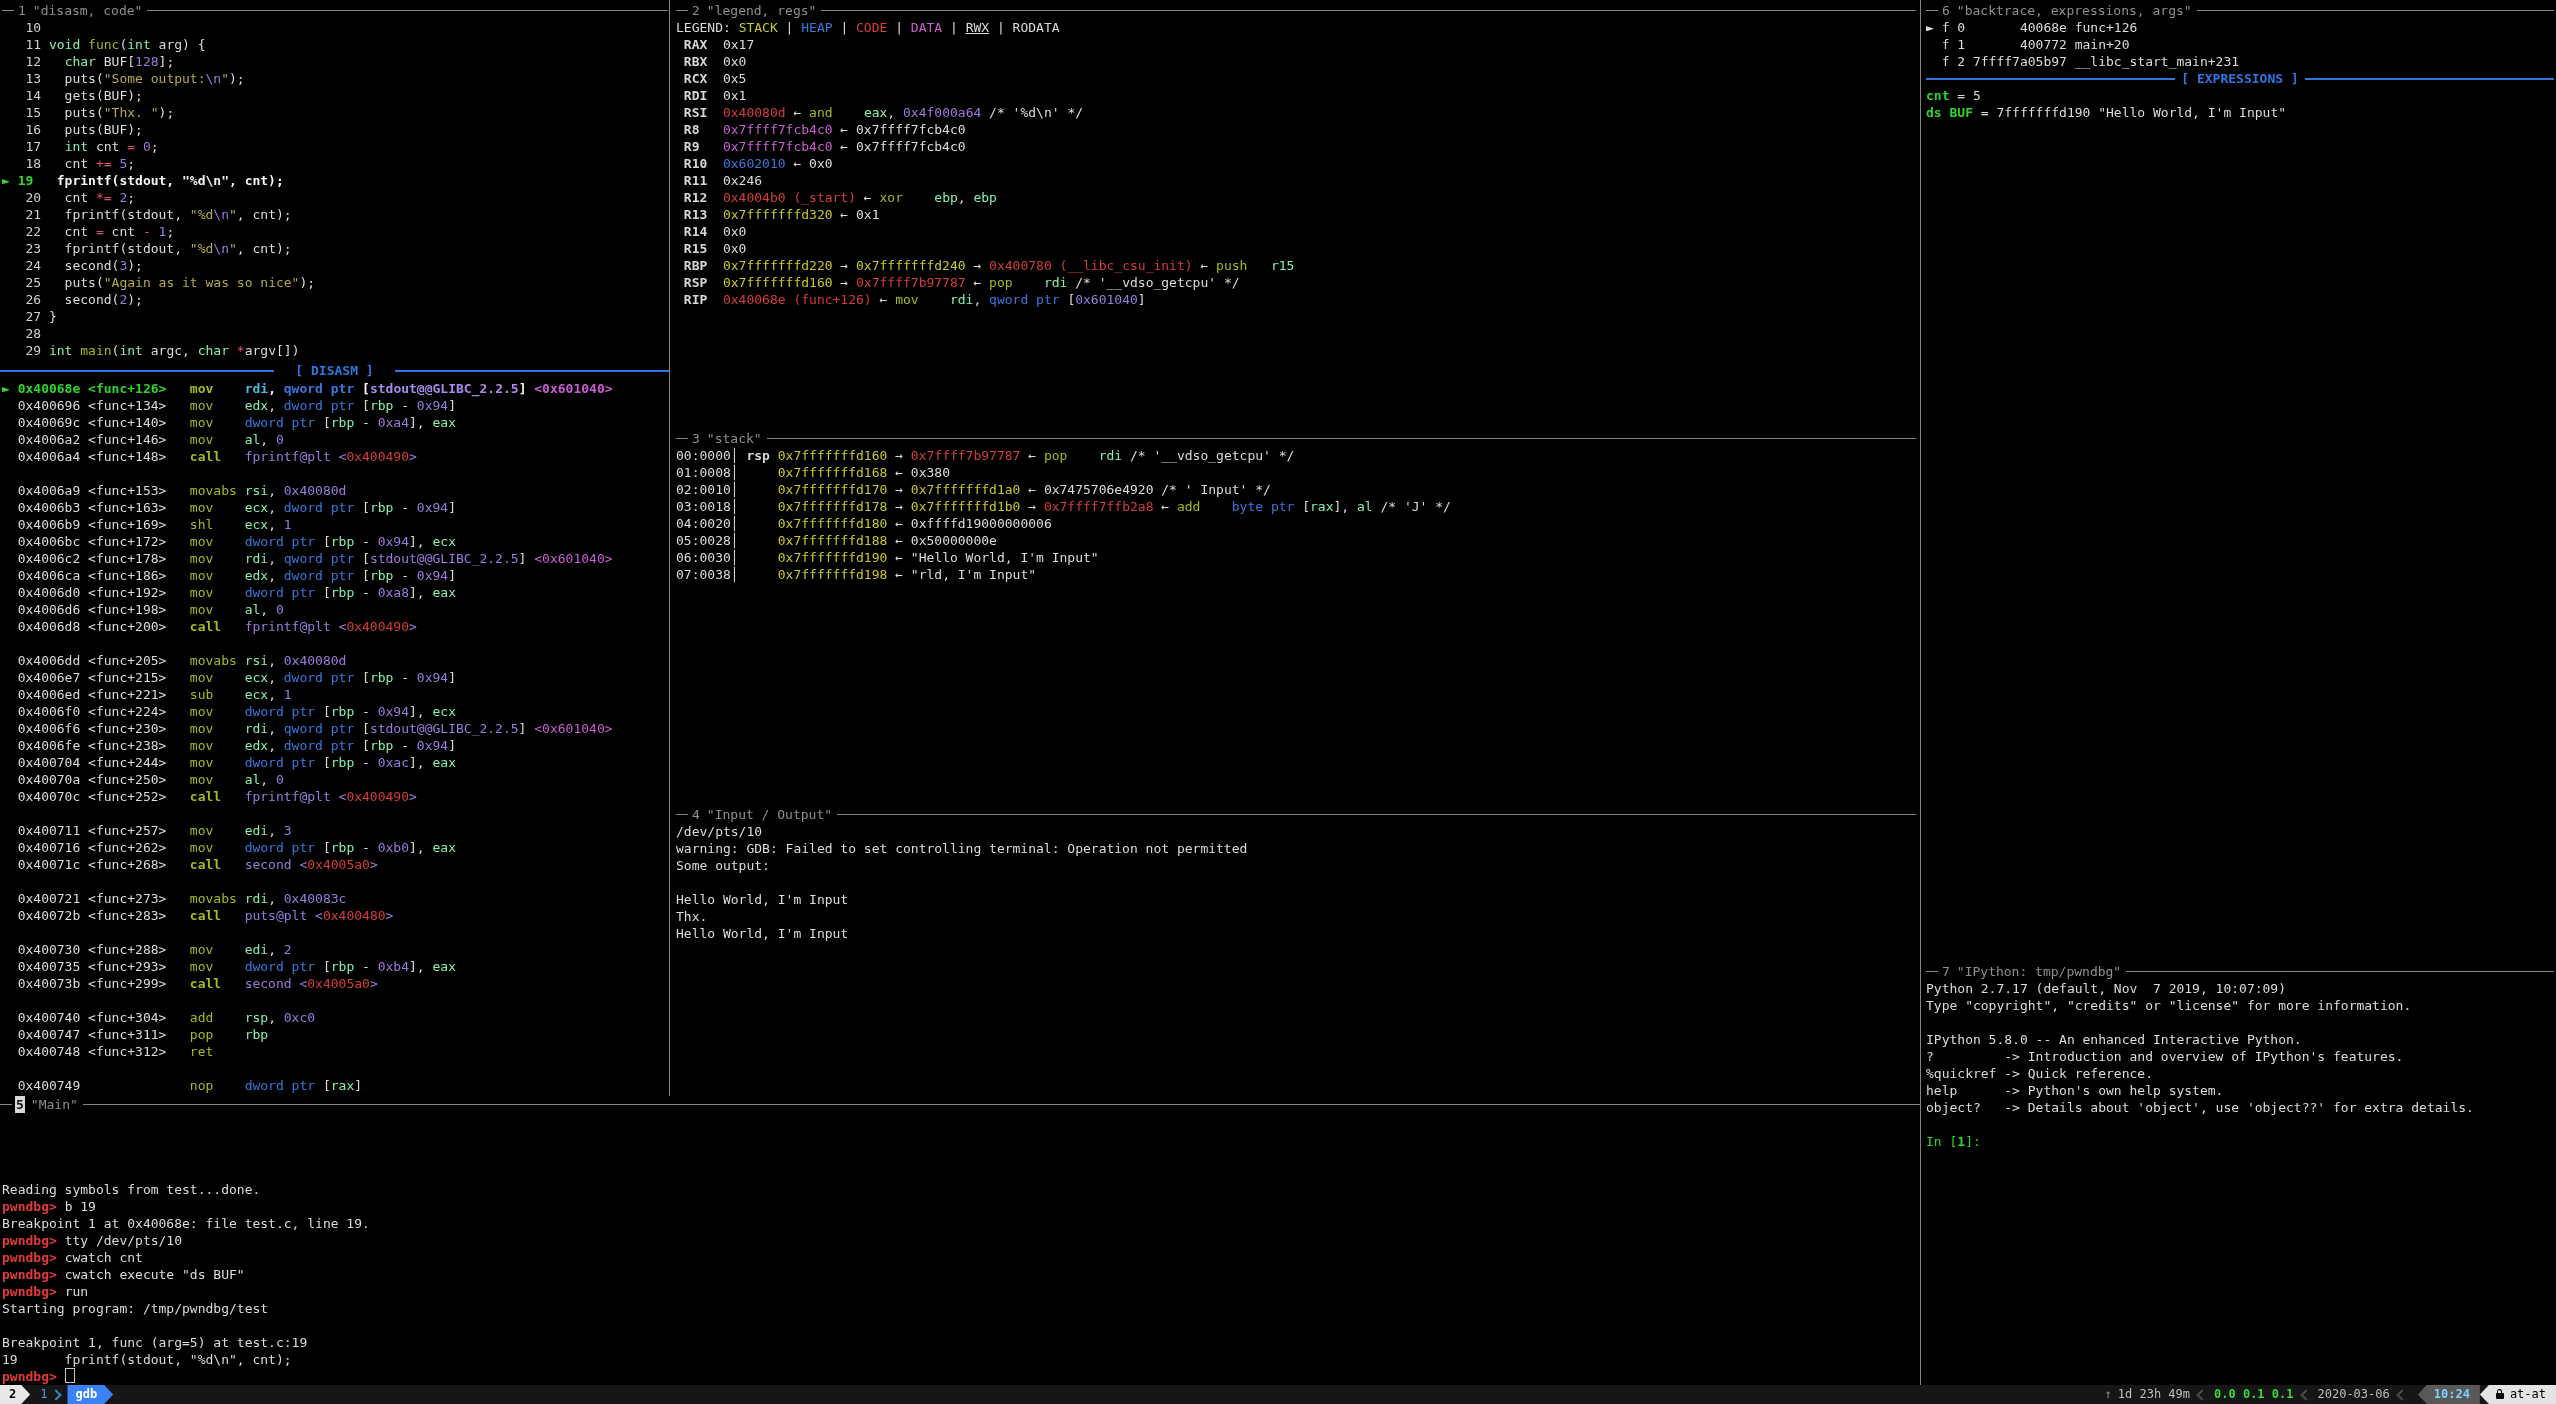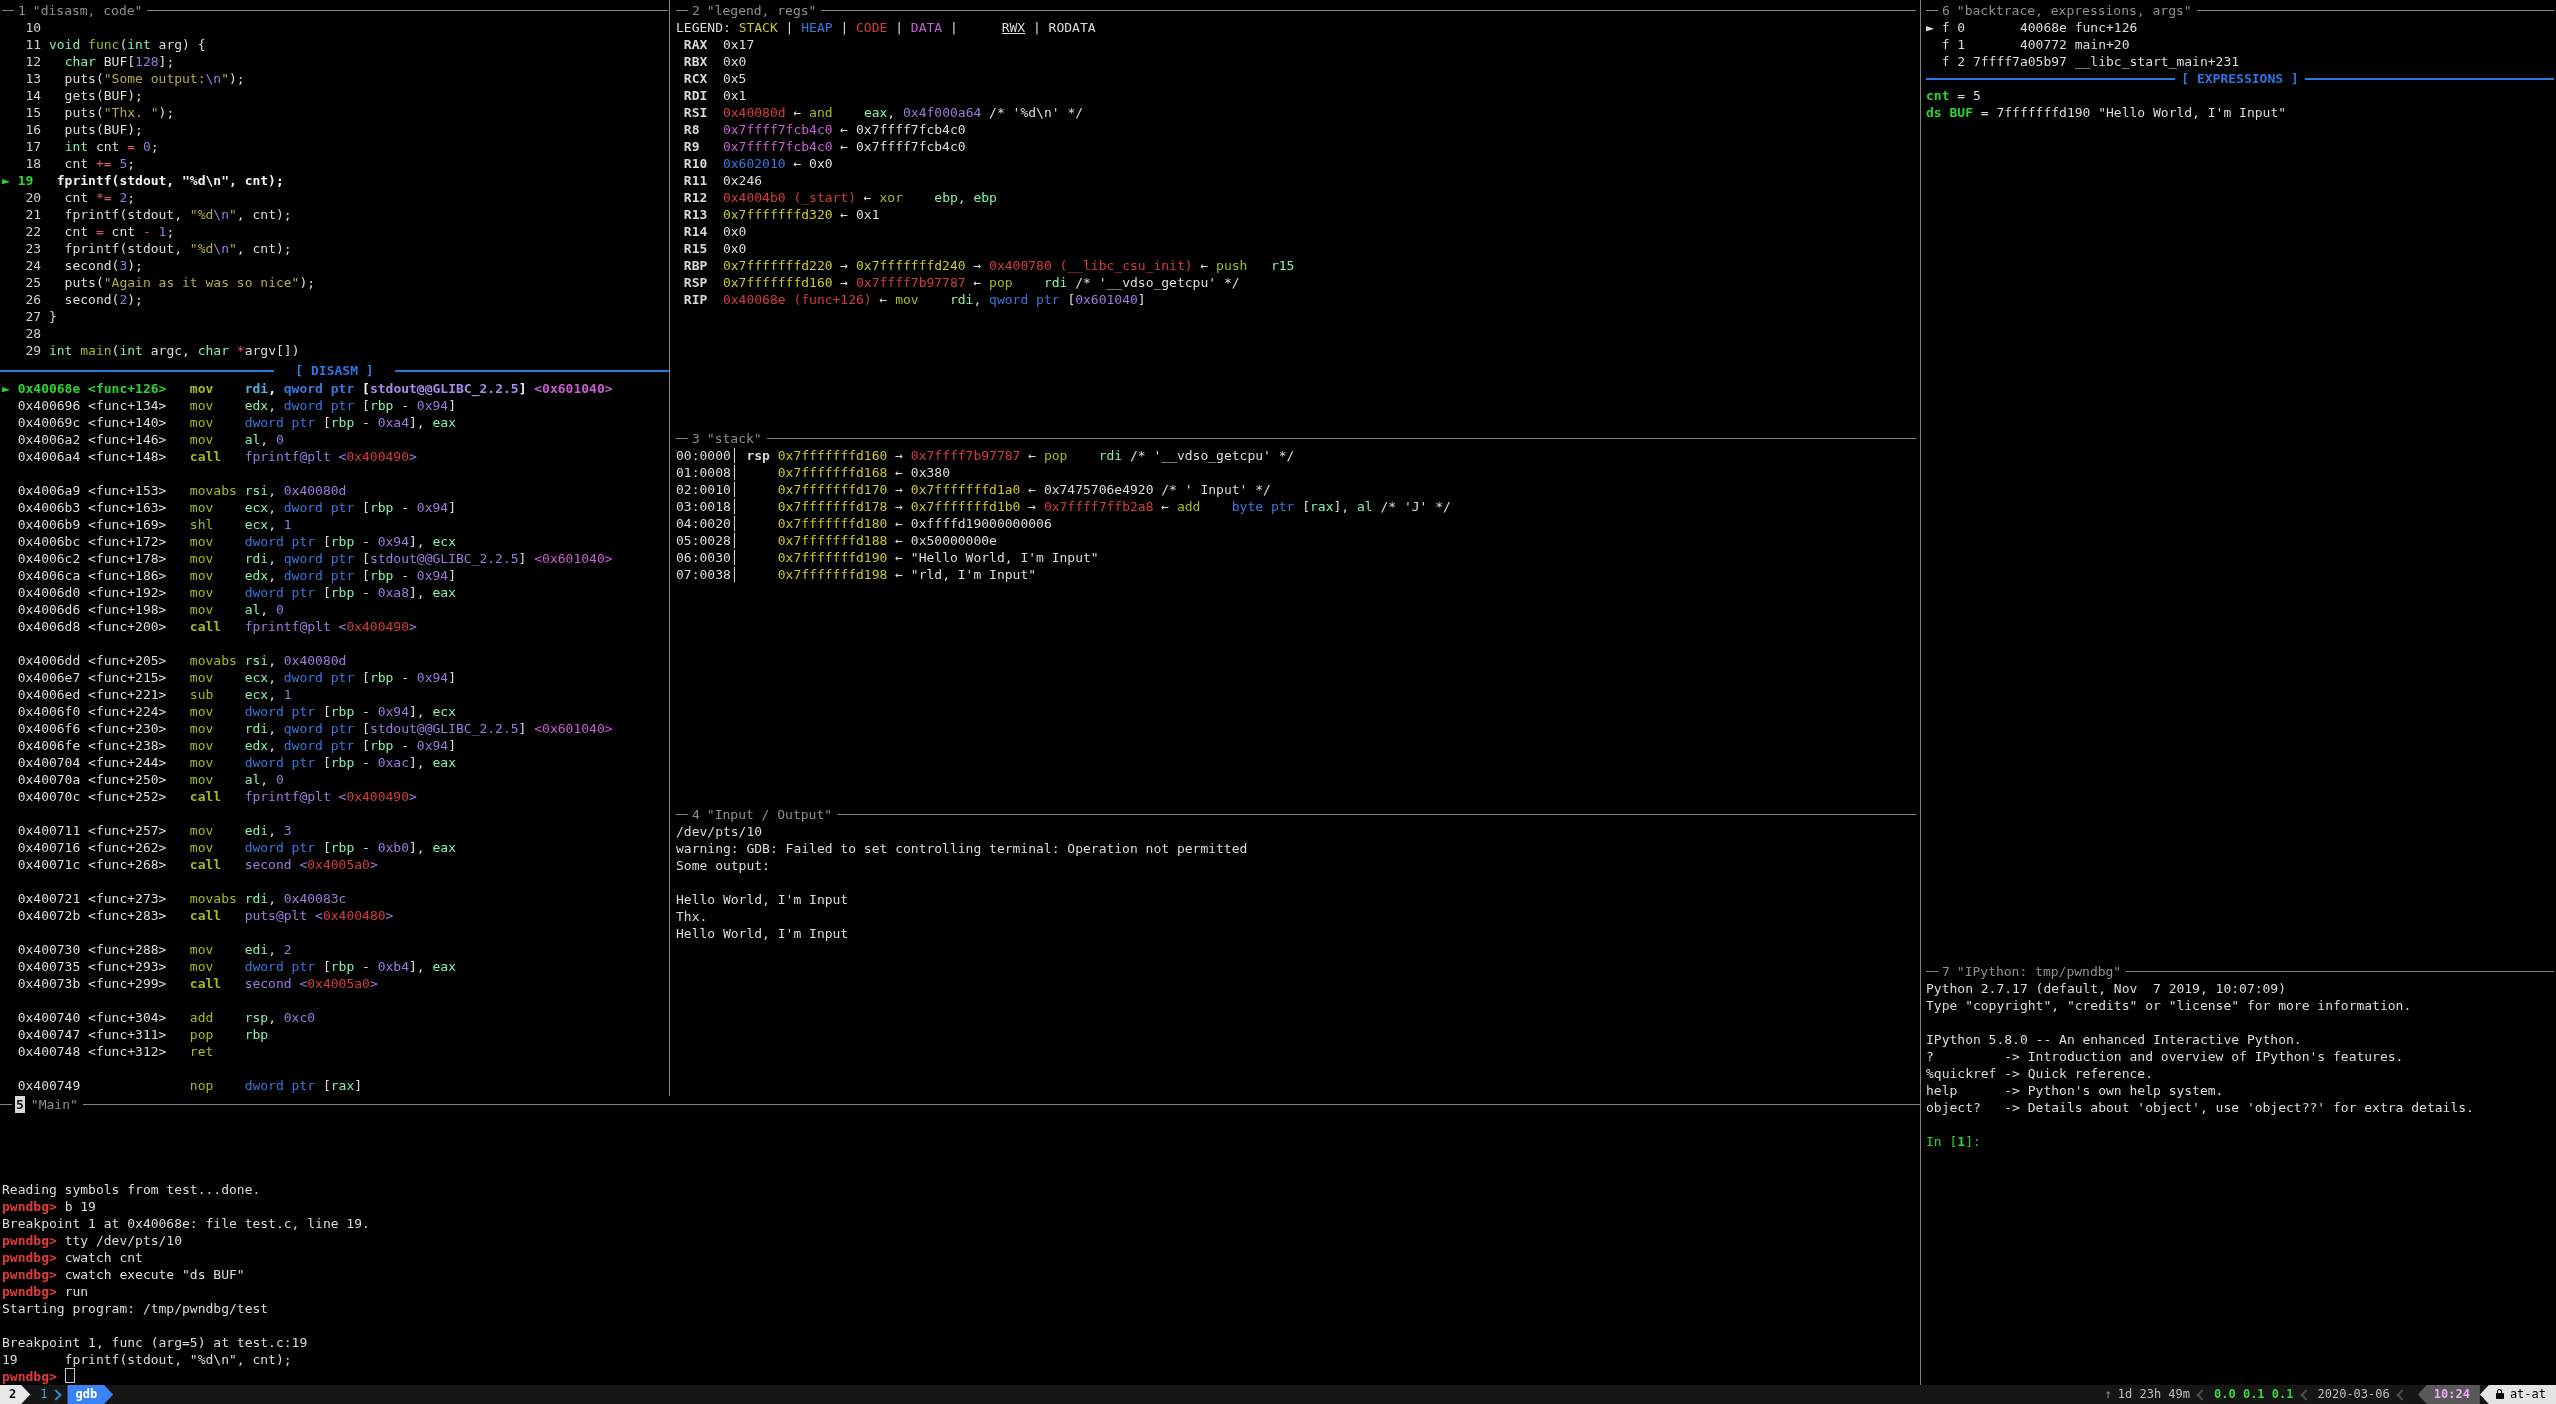--- a/index.html
+++ b/index.html
@@ -12,21 +12,21 @@
   .ln{color:#d0d0d0;}
   .gn{color:#2ed52e;} .gnb{color:#2ed52e;font-weight:bold;}
   .rd{color:#d43d3d;} .rdb{color:#e23a3a;font-weight:bold;}
   .bl{color:#3a77dd;} .blb{color:#3a77dd;font-weight:bold;}
   .cy{color:#86efac;} .cyb{color:#4ab6e0;font-weight:bold;}
   .pu{color:#9b7bdd;} .pub{color:#a98ae8;font-weight:bold;}
   .ma{color:#c85fd0;} .mab{color:#c85fd0;font-weight:bold;}
   .yl{color:#c9c929;} .st{color:#b3a94e;}
   .ol{color:#a6ba1f;} .olb{color:#a6ba1f;font-weight:bold;}
   .op{color:#e0506e;} .rn{color:#d8d8d8;font-weight:bold;}
-  .wu{color:#dcdcdc;text-decoration:underline;margin-left:36px;}
+  .wu{color:#dcdcdc;text-decoration:underline;}
   .cur{display:inline-block;width:8px;height:13px;border:1px solid #c8c8c8;vertical-align:-2px;}
   
   .vline{position:absolute;width:1px;background:#848484;}
   .ptitle{display:flex;align-items:center;height:17px;color:#8f8f8f;}
   .tdash{width:12px;height:1px;background:#848484;margin-right:3px;}
   .tnum{padding:0 1px;}
   .tnum.rev{background:#d8d8d8;color:#111;font-weight:bold;}
   .tlabel{padding:0 5px 0 6px;}
   .trule{flex:1;height:1px;background:#848484;}
   .bdiv{position:absolute;display:flex;align-items:center;height:17px;color:#2d77e0;font-weight:bold;}
@@ -41,21 +41,21 @@
   .seg-session{background:#e8e8e8;color:#000;font-weight:bold;padding:0 14px 0 9px;
                clip-path:polygon(0 0,calc(100% - 9px) 0,100% 50%,calc(100% - 9px) 100%,0 100%);}
   .sb-winidx{color:#3f9fd8;margin-left:10px;}
   .chev-r{display:inline-block;width:6px;height:6px;border-top:2px solid #2f86c8;border-right:2px solid #2f86c8;
           transform:rotate(45deg);margin:0 7px 0 5px;}
   .chev-l{display:inline-block;width:6px;height:6px;border-top:2px solid #4a4a4a;border-left:2px solid #4a4a4a;
           transform:rotate(-45deg);margin:0 8px;}
   .seg-win{background:#3b82f6;color:#fff;font-weight:bold;padding:0 16px 0 8px;
            clip-path:polygon(0 0,calc(100% - 9px) 0,100% 50%,calc(100% - 9px) 100%,0 100%);}
   .sb-load{color:#3fd33f;font-weight:bold;}
-  .seg-time{background:#585858;color:#f0abfc;font-weight:bold;padding:0 10px 0 16px;margin-left:4px;
+  .seg-time{background:#585858;color:#7dd3fc;font-weight:bold;padding:0 10px 0 16px;margin-left:4px;
             clip-path:polygon(0 50%,9px 0,100% 0,100% 100%,9px 100%);}
   .seg-host{background:#e4e4e4;color:#000;font-weight:normal;padding:0 10px 0 16px;
             clip-path:polygon(0 50%,9px 0,100% 0,100% 100%,9px 100%);}
   .lock{display:inline-block;position:relative;width:8px;height:6px;background:#000;border-radius:1px;
         margin:2px 6px 0 0;}
   .lock::before{content:'';position:absolute;top:-4px;left:1.5px;width:3px;height:4px;
         border:1.5px solid #000;border-bottom:none;border-radius:3px 3px 0 0;}
   .sb-arrow{color:#8f8f8f;margin-right:6px;}
 </style>
 </head>

